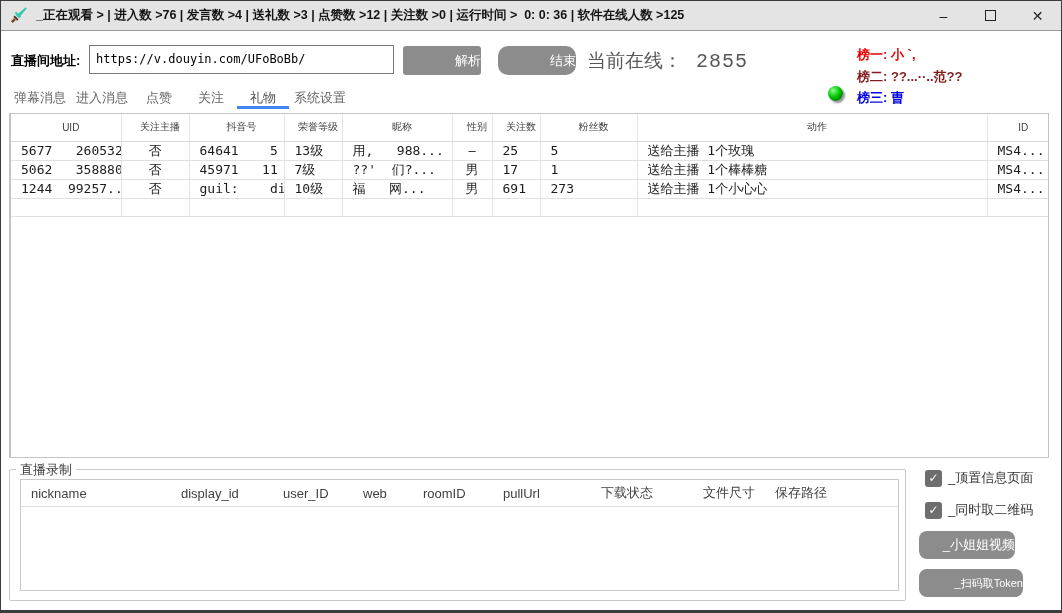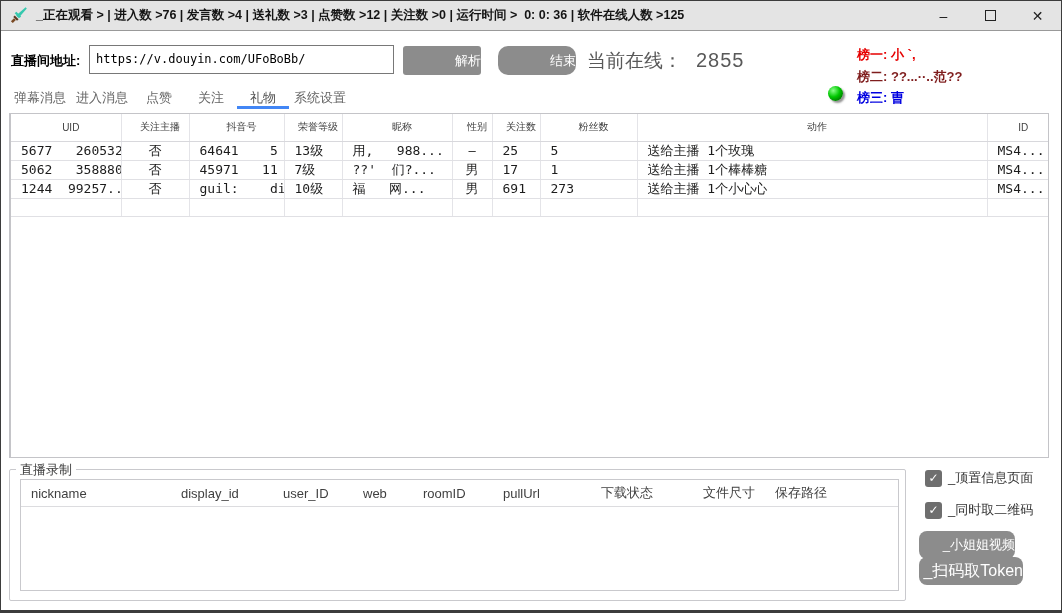--- a/index.html
+++ b/index.html
@@ -25,21 +25,21 @@
   .addr-input {
     position:absolute; left:88px; top:44px; width:305px; height:29px;
     border:1px solid #787878; background:#fff; font-family:"DejaVu Sans Mono","Liberation Mono",monospace;
     font-size:12px; color:#000; padding:0 6px; line-height:27px; white-space:pre; overflow:hidden;
   }
   .btn { position:absolute; background:#8c8c8c; color:#fff; border:none; text-align:right;
          font-family:"Liberation Sans",sans-serif; cursor:default; }
   .btn-parse { left:402px; top:45px; width:78px; height:29px; font-size:13px; border-radius:3px; line-height:29px; }
   .btn-end   { left:497px; top:45px; width:78px; height:29px; font-size:13px; border-radius:10px; line-height:29px; }
   .online-wrap { position:absolute; left:586px; top:47px; color:#595959; font-size:19px; white-space:pre; }
-  .online-count { font-size:20px; margin-left:14px; letter-spacing:1px; }
+  .online-count { font-size:20px; margin-left:14px; letter-spacing:1px;font-family:Liberation Mono, monospace; }
   
   .rank-line { position:absolute; font-size:13px; font-weight:bold; white-space:pre;
                font-family:"Liberation Sans",sans-serif; }
   .rank-1 { left:856px; top:45px; }
   .rank-2 { left:856px; top:67px; }
   .rank-3 { left:856px; top:88px; }
   .green-ball { position:absolute; left:827px; top:85px; width:15px; height:15px; border-radius:50%;
     background:radial-gradient(circle at 35% 30%, #8aff8a, #00c800 45%, #005f00 90%);
     box-shadow:2px 2px 2px rgba(60,60,60,.55); }
   
@@ -79,21 +79,21 @@
   .record-head { display:flex; height:27px; align-items:center; border-bottom:1px solid #dcdcdf;
                  font-size:13px; color:#3f3f3f; }
   .rc { padding-left:10px; white-space:nowrap; overflow:hidden; flex:0 0 auto; }
   
   .check-row { position:absolute; display:flex; align-items:center; font-size:13px; color:#333; }
   .check-row-1 { left:924px; top:468px; } .check-row-2 { left:924px; top:500px; }
   .checkbox { width:17px; height:17px; background:#6e6e6e; border-radius:3px; color:#fff;
               font-size:12px; font-weight:bold; display:flex; align-items:center; justify-content:center;
               margin-right:6px; }
   .btn-video { left:918px; top:530px; width:96px; height:28px; font-size:13px; border-radius:8px; line-height:28px; }
-  .btn-token { left:918px; top:556px; width:104px; height:28px; font-size:16px; border-radius:8px; line-height:28px; }
+  .btn-token { left:918px; top:568px; width:104px; height:28px; font-size:11px; border-radius:8px; line-height:28px; }
 </style>
 </head>
 <body>
 
 <div class="window">
 
   <div class="titlebar">
     <svg class="app-icon" viewBox="0 0 16 16">
       <path d="M14 1 L15 2 L8 10 L6 8 Z" fill="#35c8ae"></path>
       <path d="M9.5 9.5 L5.5 5.5" stroke="#35c8ae" stroke-width="2"></path>

